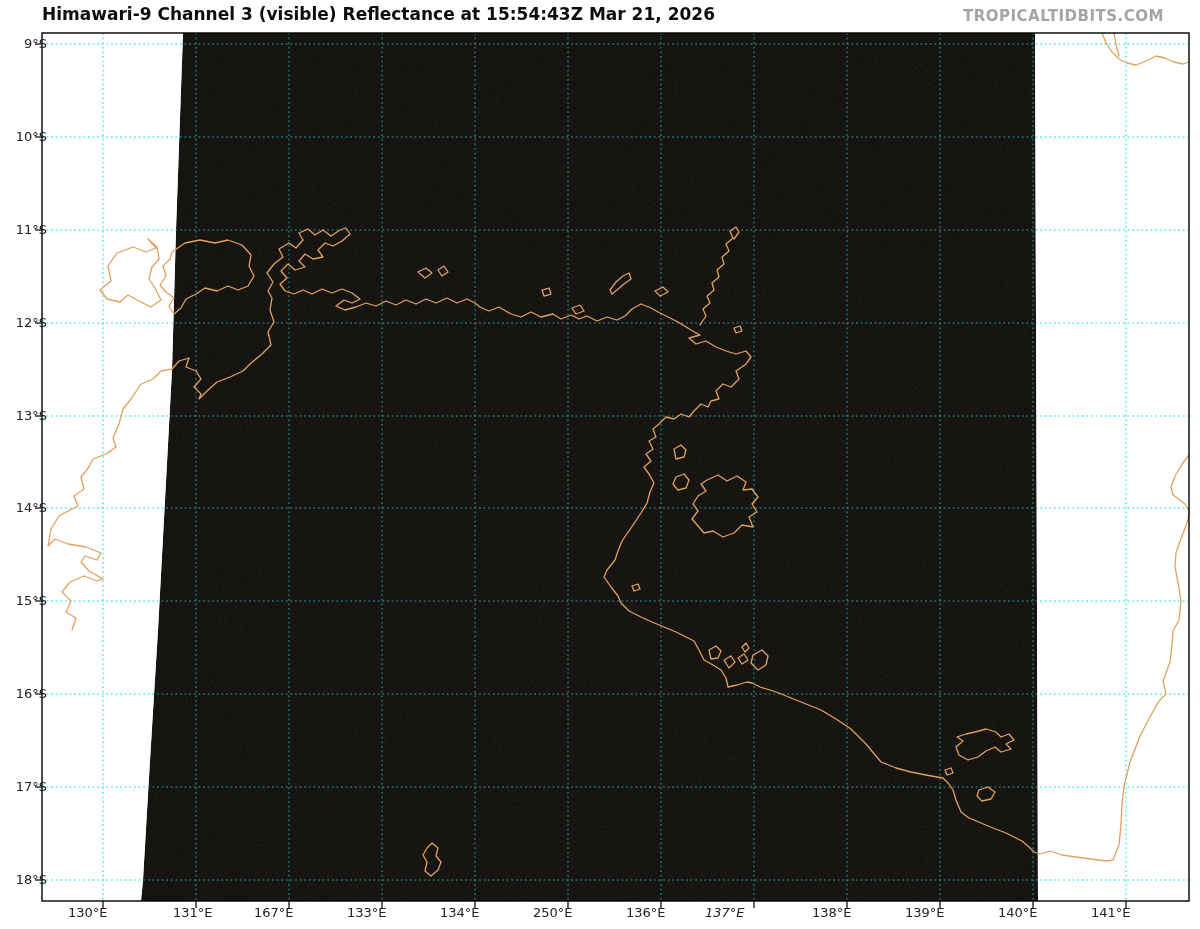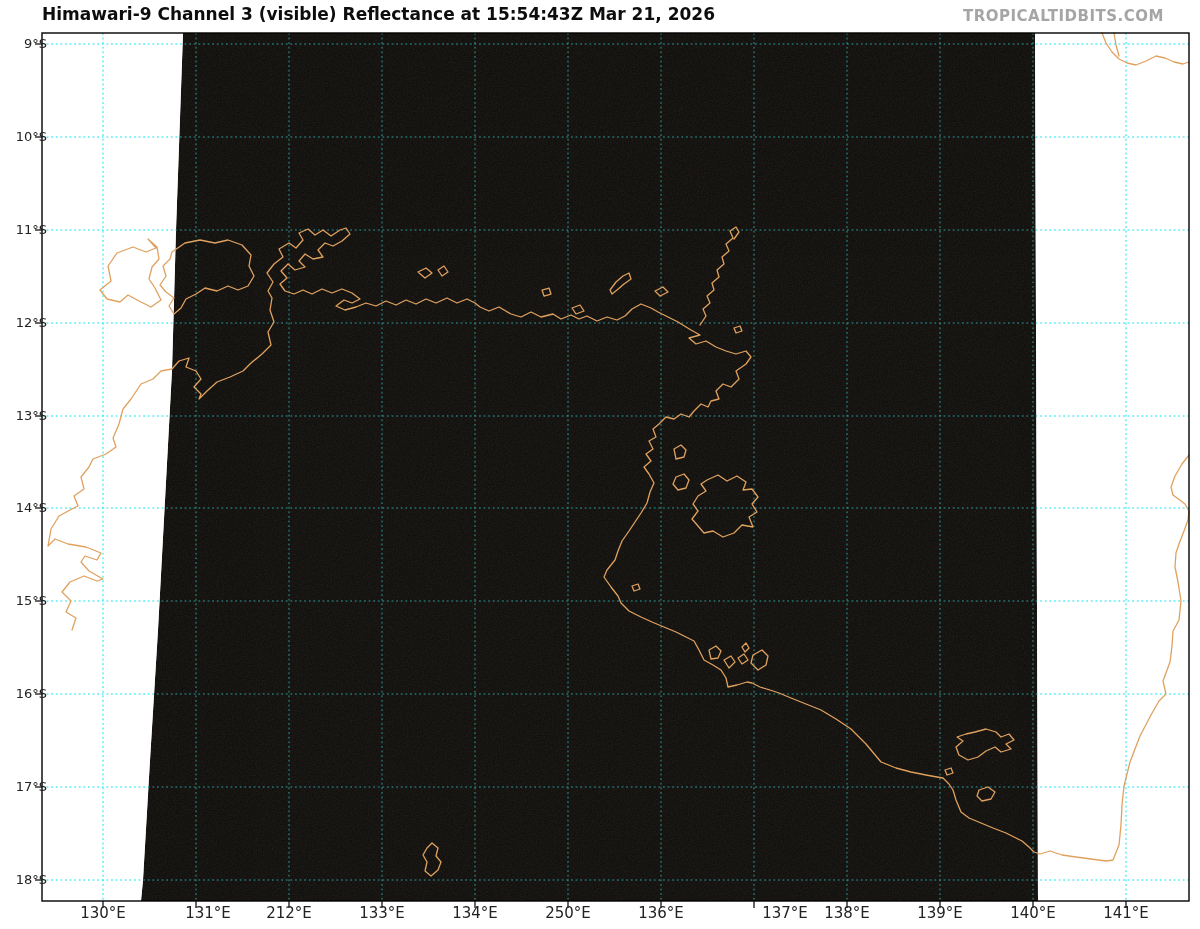--- a/index.html
+++ b/index.html
@@ -4,21 +4,21 @@
 <style>
   html,body{margin:0;padding:0;background:#ffffff;}
   #page{position:relative;width:1200px;height:929px;background:#ffffff;overflow:hidden;
         font-family:"DejaVu Sans","Liberation Sans",sans-serif;padding-left:14px;}
   #title{position:absolute;left:42px;top:4px;font-size:17px;font-weight:bold;color:#0d0d0d;white-space:nowrap;}
   #watermark{position:absolute;right:50px;top:7px;font-size:15px;font-weight:bold;color:#a5a5a5;
              letter-spacing:0.5px;white-space:nowrap;cursor:pointer;}
   #map-svg{position:absolute;left:0;top:0;}
   .lat-lab{position:absolute;right:1167px;width:60px;text-align:right;font-size:13px;color:#222;
            line-height:16px;white-space:nowrap;}
-  .lon-lab{position:absolute;width:70px;text-align:center;font-size:15px;color:#222;
+  .lon-lab{position:absolute;width:70px;font-size:13px;color:#222;
            line-height:16px;top:905px;white-space:nowrap;}
 </style>
 </head>
 <body>
 
 <div id="page">
   <div id="title">Himawari-9 Channel 3 (visible) Reflectance at 15:54:43Z Mar 21, 2026</div>
   <div id="watermark">TROPICALTIDBITS.COM</div>
   <svg id="map-svg" width="1200" height="929" viewBox="0 0 1200 929" xmlns="http://www.w3.org/2000/svg">
       <defs>
@@ -134,24 +134,24 @@
       <div class="lat-lab" style="top: 222px;">11°S</div>
       <div class="lat-lab" style="top: 315px;">12°S</div>
       <div class="lat-lab" style="top: 408px;">13°S</div>
       <div class="lat-lab" style="top: 500px;">14°S</div>
       <div class="lat-lab" style="top: 593px;">15°S</div>
       <div class="lat-lab" style="top: 686px;">16°S</div>
       <div class="lat-lab" style="top: 779px;">17°S</div>
       <div class="lat-lab" style="top: 872px;">18°S</div>
       <div class="lon-lab" style="left: 68px;">130°E</div>
       <div class="lon-lab" style="left: 173px;">131°E</div>
-      <div class="lon-lab" style="left: 254px;">212°E</div>
+      <div class="lon-lab" style="left: 254px;">167°E</div>
       <div class="lon-lab" style="left: 347px;">133°E</div>
       <div class="lon-lab" style="left: 440px;">134°E</div>
       <div class="lon-lab" style="left: 533px;">250°E</div>
       <div class="lon-lab" style="left: 626px;">136°E</div>
-      <div class="lon-lab" style="left: 750px;">137°E</div>
+      <div class="lon-lab" style="left: 705px; font-style: italic;">137°E</div>
       <div class="lon-lab" style="left: 812px;">138°E</div>
       <div class="lon-lab" style="left: 905px;">139°E</div>
       <div class="lon-lab" style="left: 998px;">140°E</div>
       <div class="lon-lab" style="left: 1091px;">141°E</div>
     </div>
 </div>
 
 </body></html>

